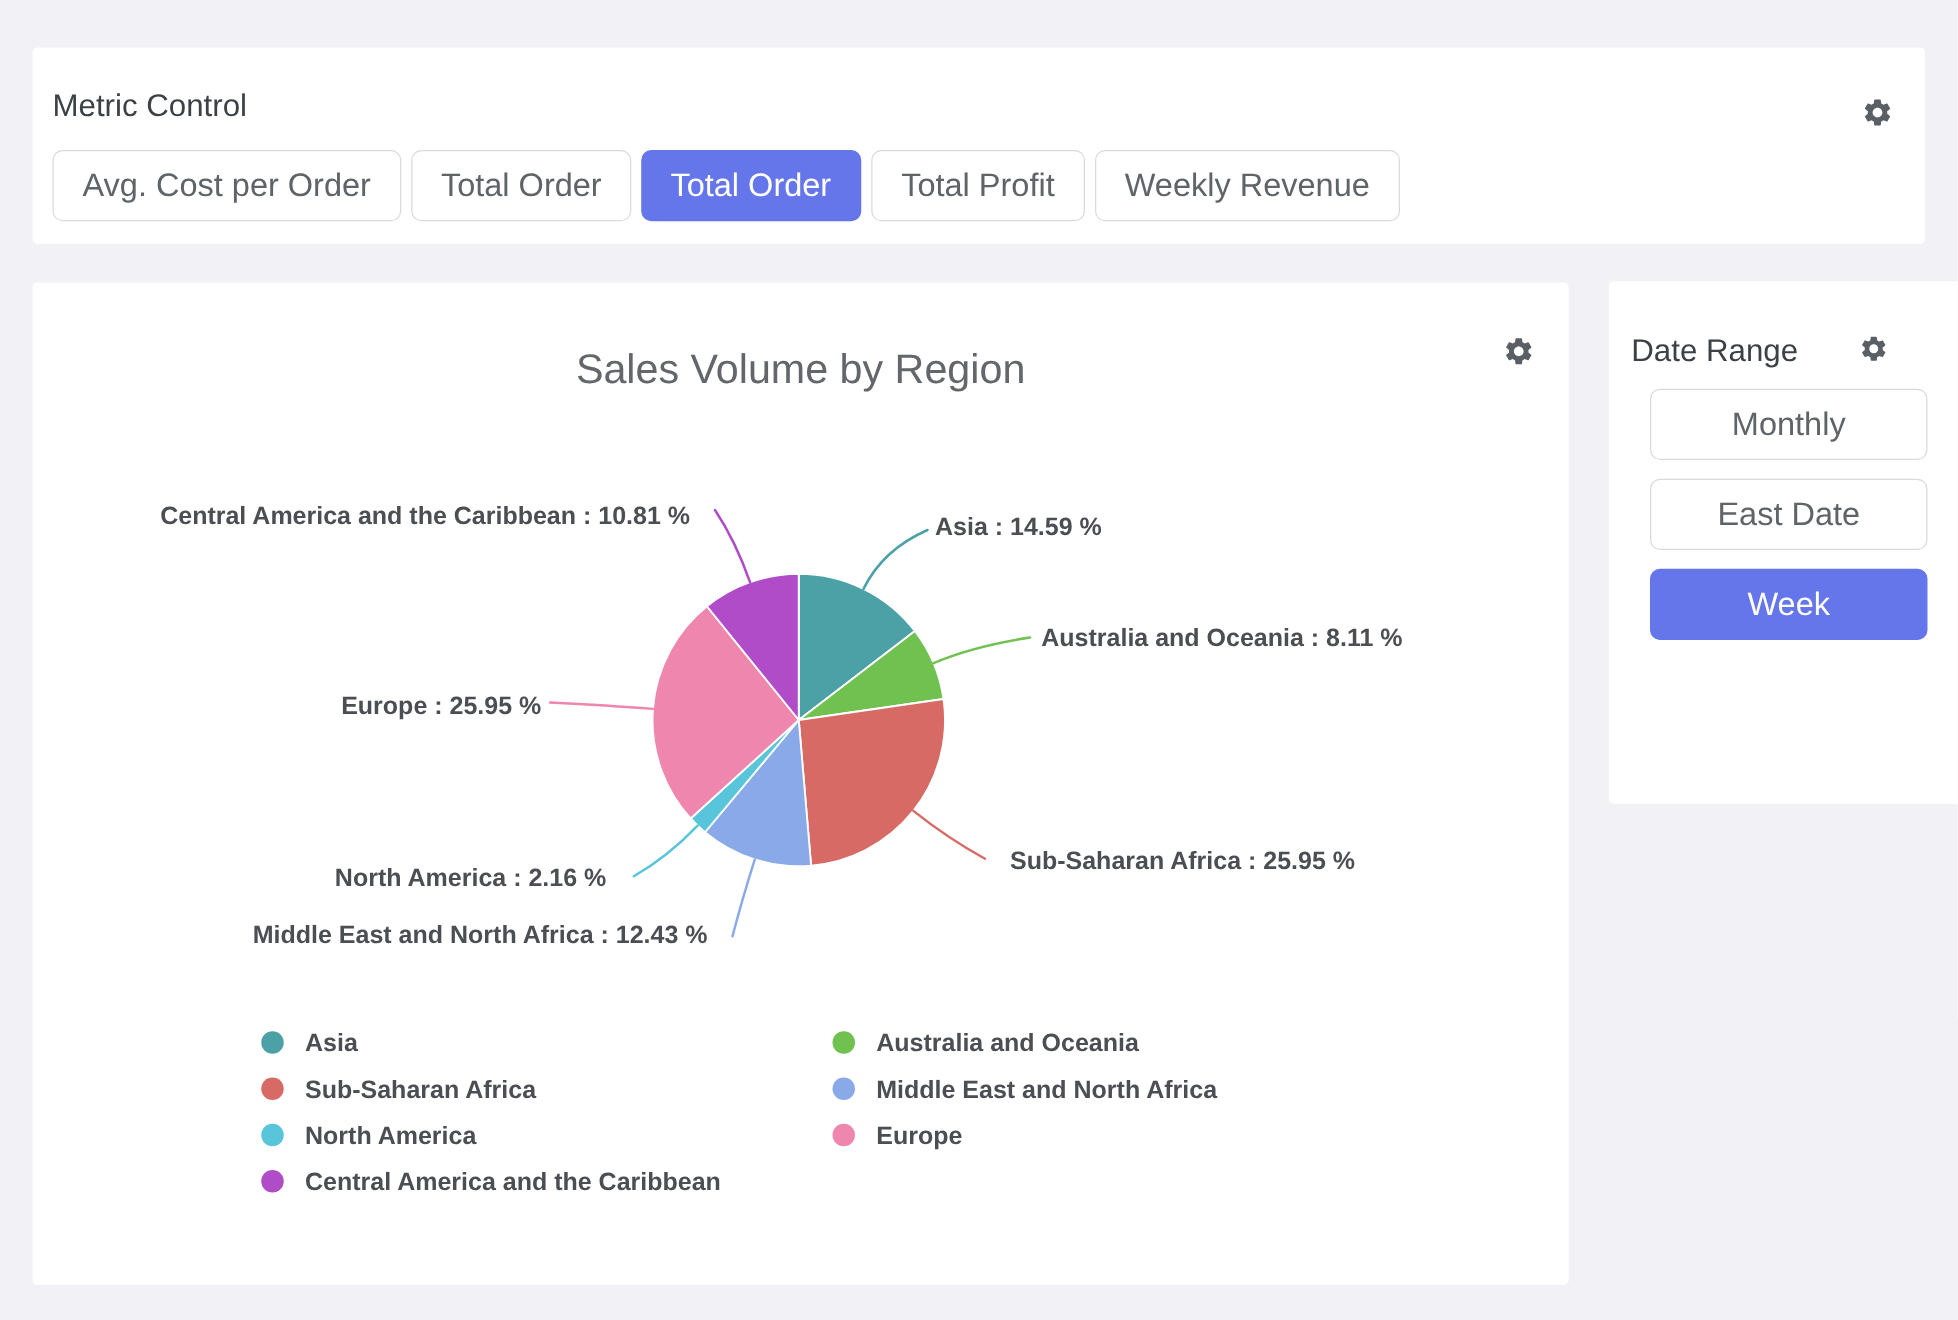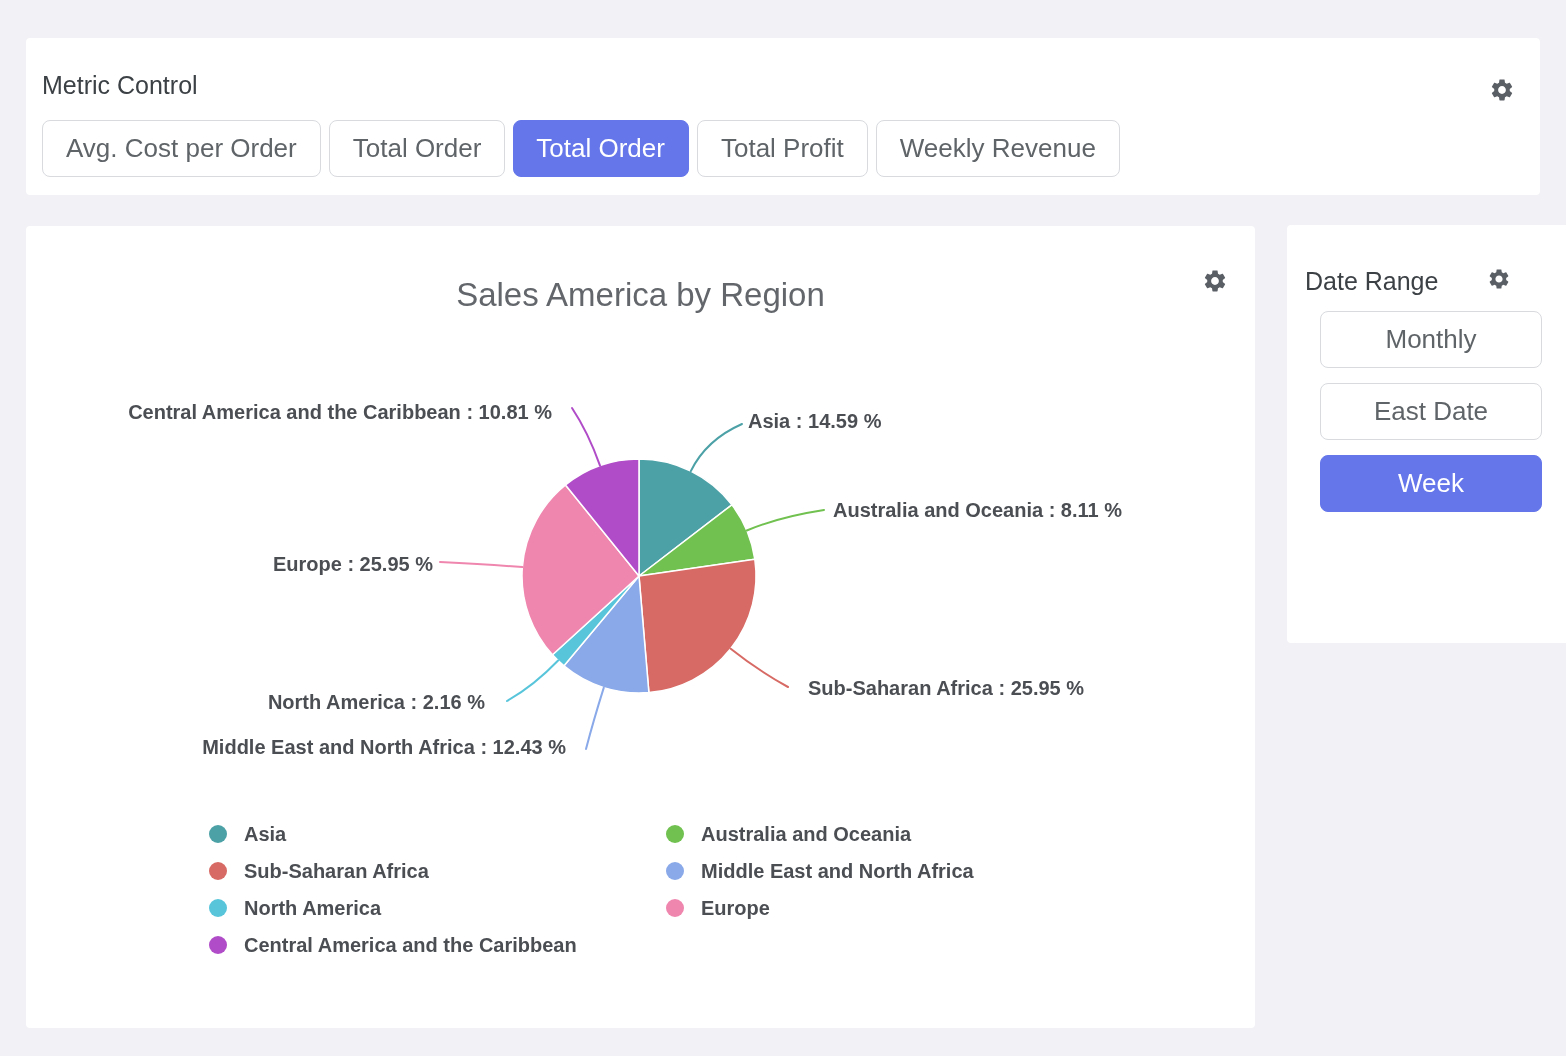--- a/index.html
+++ b/index.html
@@ -92,21 +92,21 @@
       <div class="pill selected">Total Order</div>
       <div class="pill">Total Profit</div>
       <div class="pill">Weekly Revenue</div>
     </div>
   <svg class="gear" id="metric-gear" viewBox="0 0 24 24">
     <path fill="currentColor" d="M19.14,12.94c0.04-0.3,0.06-0.61,0.06-0.94c0-0.32-0.02-0.64-0.07-0.94l2.03-1.58c0.18-0.14,0.23-0.41,0.12-0.61 l-1.92-3.32c-0.12-0.22-0.37-0.29-0.59-0.22l-2.39,0.96c-0.5-0.38-1.03-0.7-1.62-0.94L14.4,2.81c-0.04-0.24-0.24-0.41-0.48-0.41 h-3.84c-0.24,0-0.43,0.17-0.47,0.41L9.25,5.35C8.66,5.59,8.12,5.92,7.63,6.29L5.24,5.33c-0.22-0.08-0.47,0-0.59,0.22L2.74,8.87 C2.62,9.08,2.66,9.34,2.86,9.48l2.03,1.58C4.84,11.36,4.8,11.69,4.8,12s0.02,0.64,0.07,0.94l-2.03,1.58 c-0.18,0.14-0.23,0.41-0.12,0.61l1.92,3.32c0.12,0.22,0.37,0.29,0.59,0.22l2.39-0.96c0.5,0.38,1.03,0.7,1.62,0.94l0.36,2.54 c0.05,0.24,0.24,0.41,0.48,0.41h3.84c0.24,0,0.44-0.17,0.47-0.41l0.36-2.54c0.59-0.24,1.13-0.56,1.62-0.94l2.39,0.96 c0.22,0.08,0.47,0,0.59-0.22l1.92-3.32c0.12-0.22,0.07-0.47-0.12-0.61L19.14,12.94z M12,15.6c-1.98,0-3.6-1.62-3.6-3.6 s1.62-3.6,3.6-3.6s3.6,1.62,3.6,3.6S13.98,15.6,12,15.6z"></path>
   </svg>
 </div>
 
 <div class="card" id="chart-card">
-  <div id="chart-title">Sales America by Region</div>
+  <div id="chart-title">Sales Volume by Region</div>
   <svg class="gear" id="chart-gear" viewBox="0 0 24 24">
     <path fill="currentColor" d="M19.14,12.94c0.04-0.3,0.06-0.61,0.06-0.94c0-0.32-0.02-0.64-0.07-0.94l2.03-1.58c0.18-0.14,0.23-0.41,0.12-0.61 l-1.92-3.32c-0.12-0.22-0.37-0.29-0.59-0.22l-2.39,0.96c-0.5-0.38-1.03-0.7-1.62-0.94L14.4,2.81c-0.04-0.24-0.24-0.41-0.48-0.41 h-3.84c-0.24,0-0.43,0.17-0.47,0.41L9.25,5.35C8.66,5.59,8.12,5.92,7.63,6.29L5.24,5.33c-0.22-0.08-0.47,0-0.59,0.22L2.74,8.87 C2.62,9.08,2.66,9.34,2.86,9.48l2.03,1.58C4.84,11.36,4.8,11.69,4.8,12s0.02,0.64,0.07,0.94l-2.03,1.58 c-0.18,0.14-0.23,0.41-0.12,0.61l1.92,3.32c0.12,0.22,0.37,0.29,0.59,0.22l2.39-0.96c0.5,0.38,1.03,0.7,1.62,0.94l0.36,2.54 c0.05,0.24,0.24,0.41,0.48,0.41h3.84c0.24,0,0.44-0.17,0.47-0.41l0.36-2.54c0.59-0.24,1.13-0.56,1.62-0.94l2.39,0.96 c0.22,0.08,0.47,0,0.59-0.22l1.92-3.32c0.12-0.22,0.07-0.47-0.12-0.61L19.14,12.94z M12,15.6c-1.98,0-3.6-1.62-3.6-3.6 s1.62-3.6,3.6-3.6s3.6,1.62,3.6,3.6S13.98,15.6,12,15.6z"></path>
   </svg>
   <svg id="pie-svg" width="1229" height="802" viewBox="0 0 1229 802">
       <path d="M 613 350 L 613.0 233.0 A 117 117 0 0 1 705.9 278.8 Z" fill="#4ca1a7" stroke="#ffffff" stroke-width="1.5" stroke-linejoin="round"></path>
       <path d="M 664.8 245.1 Q 680.3 213.7 716 198" fill="none" stroke="#4ca1a7" stroke-width="2" stroke-linecap="round"></path>
       <text x="722" y="202" text-anchor="start" class="slice-label">Asia : 14.59 %</text>
       <path d="M 613 350 L 705.9 278.8 A 117 117 0 0 1 728.8 333.2 Z" fill="#70c14f" stroke="#ffffff" stroke-width="1.5" stroke-linejoin="round"></path>
       <path d="M 720.8 304.5 Q 753.0 290.9 798 284" fill="none" stroke="#70c14f" stroke-width="2" stroke-linecap="round"></path>
       <text x="807" y="291" text-anchor="start" class="slice-label">Australia and Oceania : 8.11 %</text>

